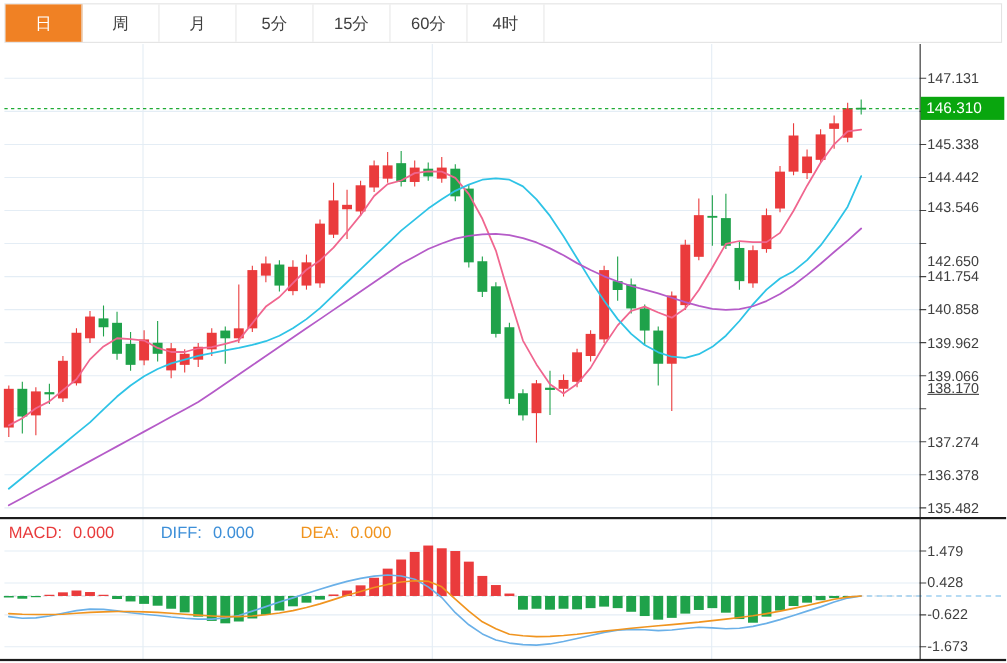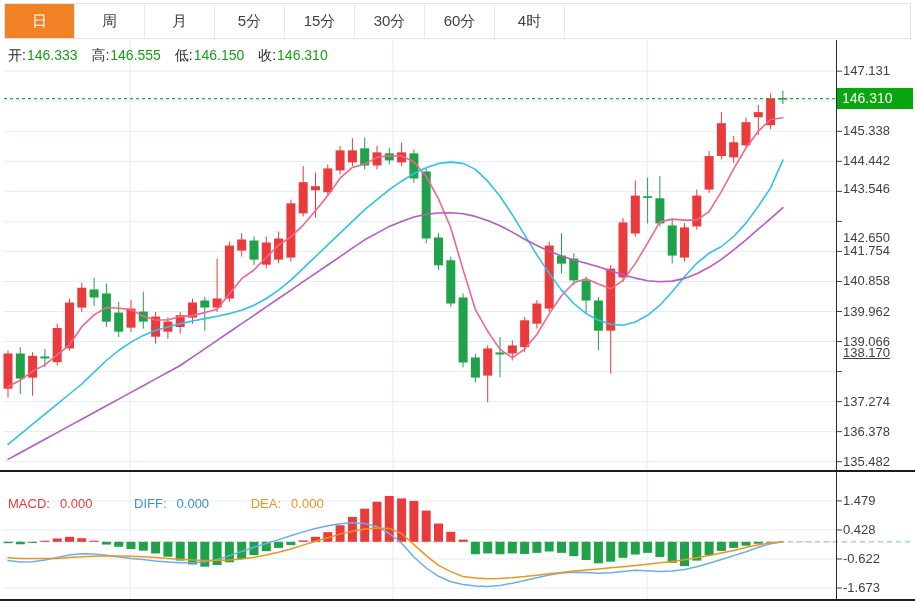--- a/index.html
+++ b/index.html
@@ -30,21 +30,20 @@
 <body>
 
 <div id="app">
 
   <div class="tabbar">
     <div class="tab active">日</div>
     <div class="tab">周</div>
     <div class="tab">月</div>
     <div class="tab">5分</div>
     <div class="tab">15分</div>
-    <div class="tab">30分</div>
     <div class="tab">60分</div>
     <div class="tab">4时</div>
   </div>
 
   <svg id="chart-svg" width="915" height="603">
       <line x1="4" x2="836" y1="71.2" y2="71.2" stroke="#e4edf5" stroke-width="1"></line>
       <line x1="4" x2="836" y1="101.23391999999956" y2="101.23391999999956" stroke="#e4edf5" stroke-width="1"></line>
       <line x1="4" x2="836" y1="131.30136000000022" y2="131.30136000000022" stroke="#e4edf5" stroke-width="1"></line>
       <line x1="4" x2="836" y1="161.33527999999978" y2="161.33527999999978" stroke="#e4edf5" stroke-width="1"></line>
       <line x1="4" x2="836" y1="191.36920000000026" y2="191.36920000000026" stroke="#e4edf5" stroke-width="1"></line>
@@ -276,29 +275,23 @@
       <line x1="836" x2="842" y1="371.57272000000046" y2="371.57272000000046" stroke="#444" stroke-width="1"></line>
       <line x1="836" x2="842" y1="401.60663999999997" y2="401.60663999999997" stroke="#444" stroke-width="1"></line>
       <line x1="836" x2="842" y1="431.6405600000005" y2="431.6405600000005" stroke="#444" stroke-width="1"></line>
       <line x1="836" x2="842" y1="461.6744800000001" y2="461.6744800000001" stroke="#444" stroke-width="1"></line>
       <line x1="836" x2="842" y1="500.95001999999994" y2="500.95001999999994" stroke="#444" stroke-width="1"></line>
       <line x1="836" x2="842" y1="529.9786399999999" y2="529.9786399999999" stroke="#444" stroke-width="1"></line>
       <line x1="836" x2="842" y1="558.9796399999999" y2="558.9796399999999" stroke="#444" stroke-width="1"></line>
       <line x1="836" x2="842" y1="588.00826" y2="588.00826" stroke="#444" stroke-width="1"></line>
     </svg>
 
-  <div class="row" style="top:47px;">
-    <span class="lbl">开:</span><span class="grn">146.333</span>
-    <span class="lbl">高:</span><span class="grn">146.555</span>
-    <span class="lbl">低:</span><span class="grn">146.150</span>
-    <span class="lbl">收:</span><span class="grn">146.310</span>
-  </div>
-
-
-  <div class="row" style="top:496px;font-size:13px;text-align:center;">
+
+
+  <div class="row" style="top:476px;font-size:15px;text-align:center;">
     <span id="macd-span" style="color: rgb(232, 59, 60);"><span>MACD:</span><span>0.000</span></span>
     <span id="diff-span" style="margin-left: 18px; color: rgb(61, 143, 216);"><span>DIFF:</span><span>0.000</span></span>
     <span id="dea-span" style="margin-left: 18px; color: rgb(240, 148, 31);"><span>DEA:</span><span>0.000</span></span>
   </div>
 
   <div class="vaxis"></div>
   <div class="hdiv" style="top:470px;"></div>
   <div class="hdiv" style="top:599px;"></div>
 
   <div class="ptag" style="top:88px;">146.310</div>

